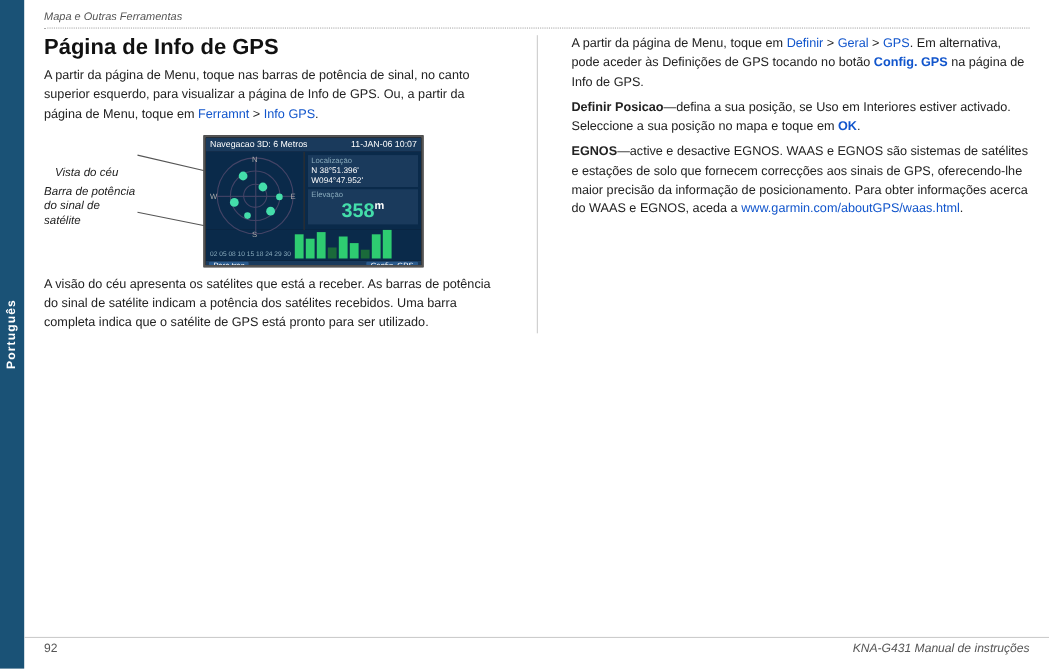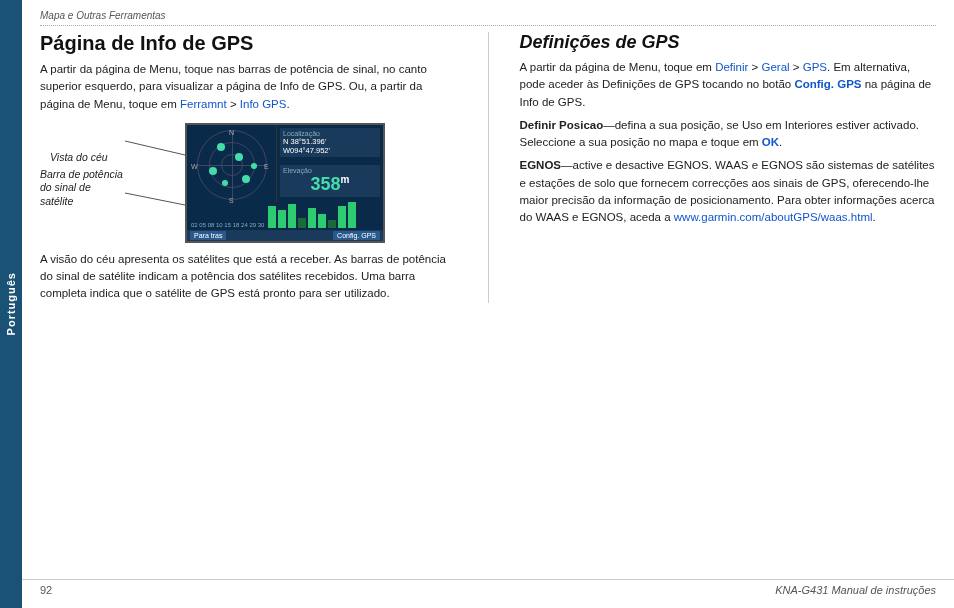--- a/index.html
+++ b/index.html
@@ -319,20 +319,24 @@
 
           <svg style="position:absolute; top:0; left:0; width:200px; height:100px;">
             <line x1="85" y1="8" x2="145" y2="22" stroke="#555" stroke-width="1"></line>
             <line x1="85" y1="60" x2="145" y2="72" stroke="#555" stroke-width="1"></line>
           </svg>
         </div>
 
         <div style="margin-left:145px;">
           <div class="gps-screen">
 
+            <div class="gps-header">
+              <span>Navegacao 3D: 6 Metros</span>
+              <span>11-JAN-06  10:07</span>
+            </div>
 
             <div class="gps-body">
 
               <div class="gps-sky-view">
                 <div class="sky-circle sky-outer"></div>
                 <div class="sky-circle sky-mid"></div>
                 <div class="sky-circle sky-inner"></div>
                 <div class="sky-line-h"></div>
                 <div class="sky-line-v"></div>
                 <div class="compass-n">N</div>
@@ -384,21 +388,20 @@
       </div>
 
       <div class="bottom-text">A visão do céu apresenta os satélites que está a receber. As barras de potência do sinal de satélite indicam a potência dos satélites recebidos. Uma barra completa indica que o satélite de GPS está pronto para ser utilizado.</div>
 
     </div>
 
     <div class="col-divider"></div>
 
     <div class="col-right">
 
-      <div class="section-title-right">Definições de GPS</div>
 
       <div class="body-text" style="margin-bottom:6px;">
         <span>A partir da página de Menu, toque em </span><span class="link-blue">Definir</span><span> &gt; </span><span class="link-blue">Geral</span><span> &gt; </span><span class="link-blue">GPS</span><span>. Em alternativa, pode aceder às Definições de GPS tocando no botão </span><strong class="link-blue">Config. GPS</strong><span> na página de Info de GPS.</span>
       </div>
 
 
       <div class="body-text" style="margin-bottom:6px;">
         <strong>Definir Posicao</strong><span>—defina a sua posição, se Uso em Interiores estiver activado. Seleccione a sua posição no mapa e toque em </span><strong class="link-blue">OK</strong><span>.</span>
       </div>
 

